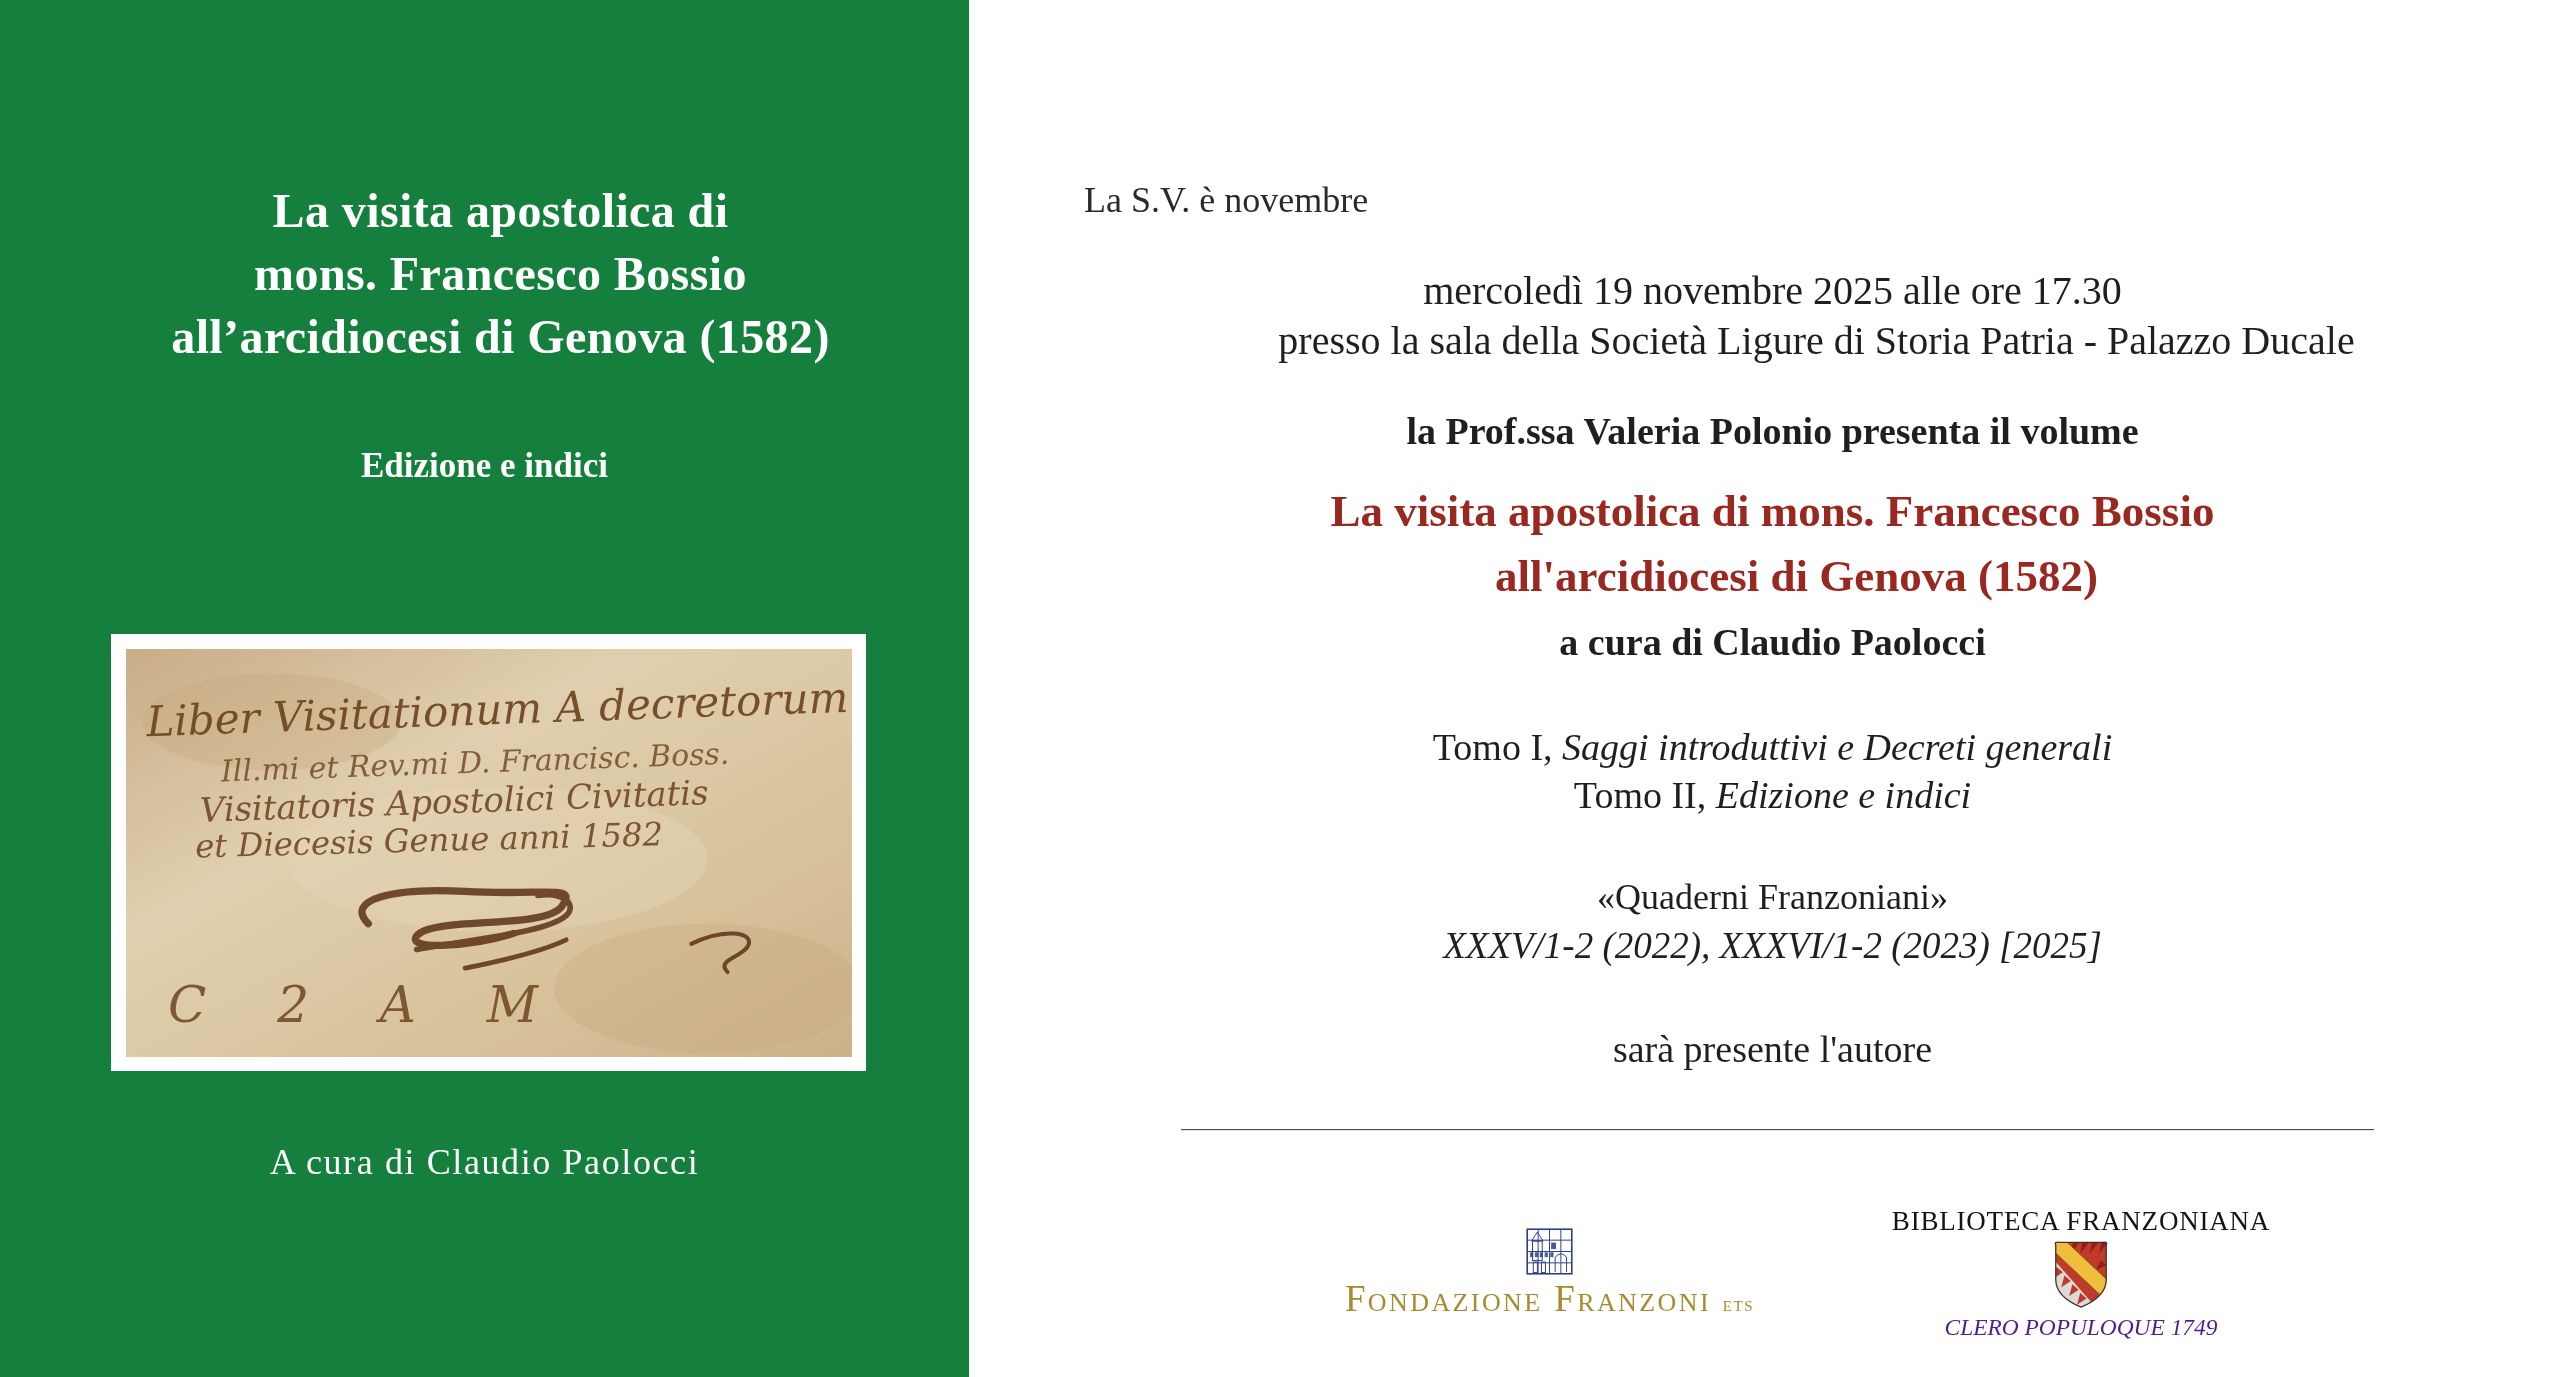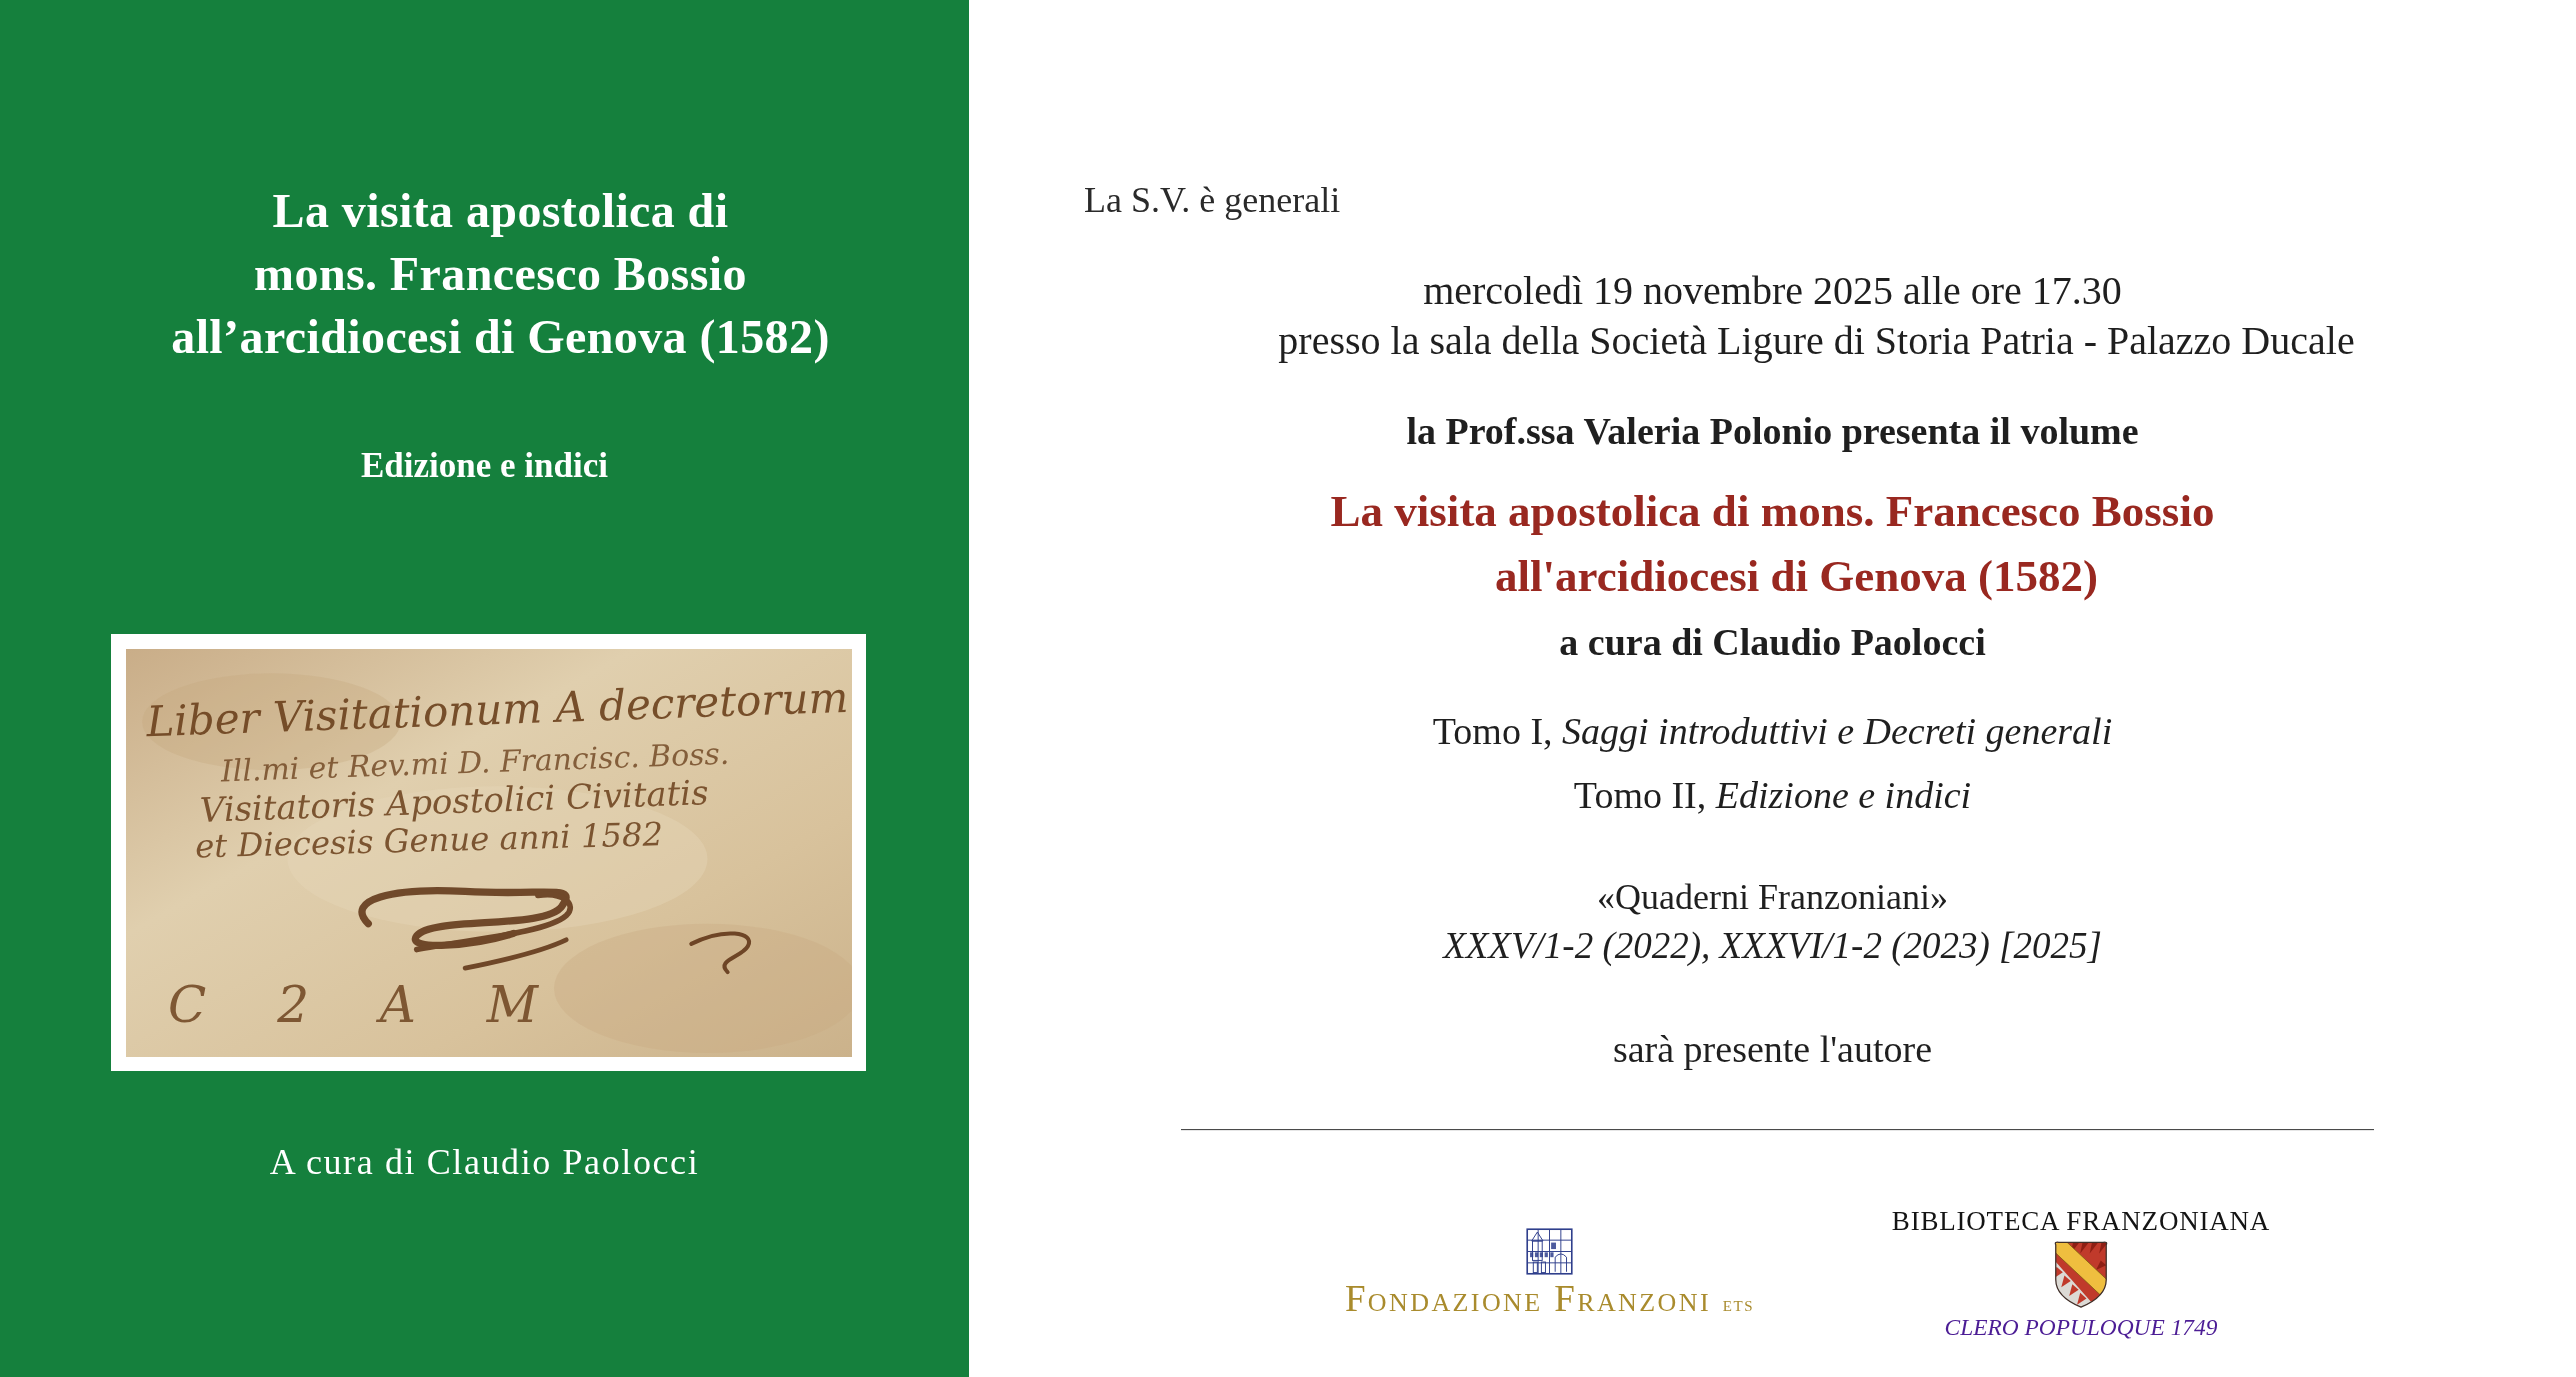--- a/index.html
+++ b/index.html
@@ -35,21 +35,21 @@
   .line { position:absolute; left:0; width:100%; margin:0; text-align:center; white-space:nowrap; }
   .salutation { position:absolute; left:115px; top:179px; margin:0; font-size:36px; color:#2a2a2a; }
   .datetime   { top:267px; font-size:40px; }
   .venue      { top:317px; font-size:40px;padding-left:44px; }
   .presenter  { top:409px; font-size:38px; font-weight:bold; }
   .booktitle  { font-size:45px; font-weight:bold; color:#992820; }
   .booktitle.l1 { top:485px; }
   .booktitle.l2 { top:550px;margin-left:24px; }
   .curator2   { top:620px; font-size:38px; font-weight:bold; }
   .tomo       { font-size:38px; }
-  .tomo.t1    { top:709px; }
+  .tomo.t1    { top:725px; }
   .tomo.t2    { top:773px; }
   .tomo em    { font-style:italic; }
   .series     { top:876px; font-size:36px; }
   .issues     { top:924px; font-size:37px; font-style:italic; }
   .author-note{ top:1027px; font-size:38px; }
 
   .divider {
     position:absolute; left:212px; top:1129px; width:1193px; height:0;
     border:0; border-top:1.6px solid #4a4a4a; border-bottom:0.8px solid #e6e6e6; margin:0;
   }
@@ -108,21 +108,21 @@
           <path d="M420,395 C470,385 520,372 545,360" stroke-width="6"></path>
           <path d="M700,365 C740,345 780,350 770,368 C762,382 730,385 745,400" stroke-width="5"></path>
         </g>
       </svg>
     </figure>
 
     <div class="cover-curator">A cura di Claudio Paolocci</div>
   </aside>
 
   <main class="invite">
-    <p class="salutation">La S.V. è generali</p>
+    <p class="salutation">La S.V. è novembre</p>
 
     <p class="line datetime">mercoledì 19 novembre 2025 alle ore 17.30</p>
     <p class="line venue">presso la sala della Società Ligure di Storia Patria - Palazzo Ducale</p>
 
     <p class="line presenter">la Prof.ssa Valeria Polonio presenta il volume</p>
 
     <p class="line booktitle l1">La visita apostolica di mons. Francesco Bossio</p>
     <p class="line booktitle l2">all'arcidiocesi di Genova (1582)</p>
 
     <p class="line curator2">a cura di Claudio Paolocci</p>

